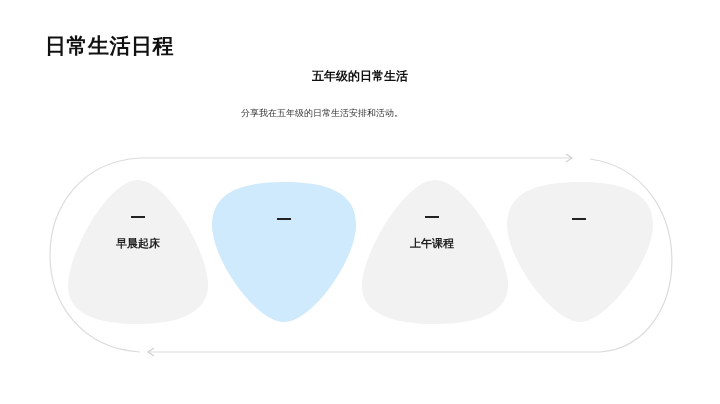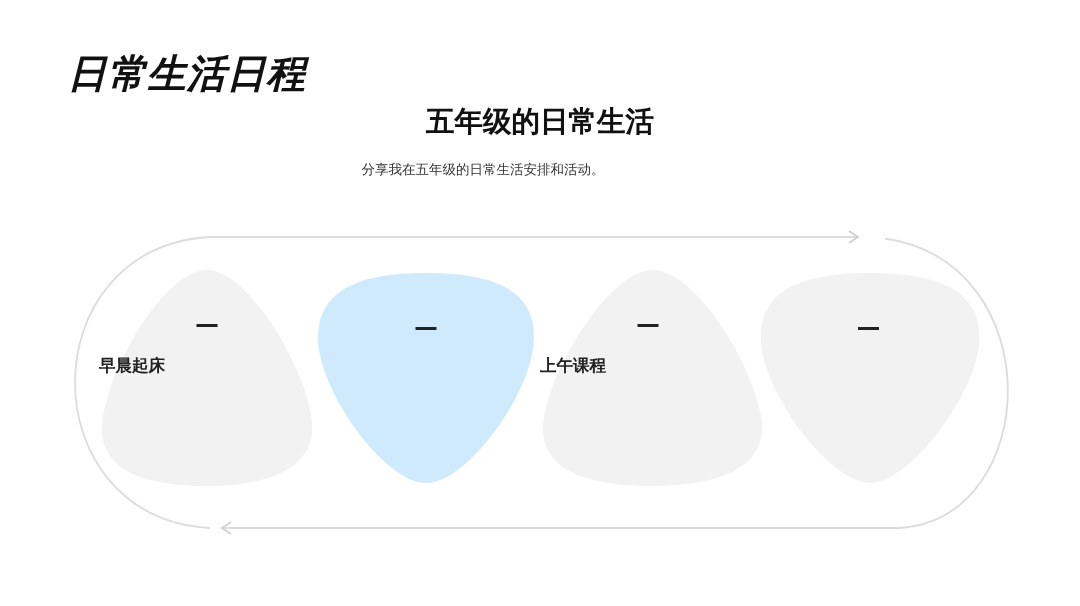--- a/index.html
+++ b/index.html
@@ -1,24 +1,24 @@
 <!DOCTYPE html>
 <html><head>
   <meta charset="utf-8">
   <style>
     html, body { margin: 0; padding: 0; background: #ffffff; }
     body { width: 720px; height: 404px; position: relative; overflow: hidden;
       font-family: "DejaVu Sans", "Liberation Sans", sans-serif; color: #111; }
-    .page-title { position: absolute; left: 45px; top: 32px; font-size: 26px; font-weight: bold; letter-spacing: 0.5px; font-style: italic; }
-    .subtitle { position: absolute; left: 0; width: 720px; top: 68px; text-align: center; font-size: 19px; font-weight: bold; }
+    .page-title { position: absolute; left: 45px; top: 32px; font-size: 21px; font-weight: bold; letter-spacing: 0.5px; }
+    .subtitle { position: absolute; left: 0; width: 720px; top: 68px; text-align: center; font-size: 12px; font-weight: bold; }
     .desc { position: absolute; left: 0; width: 644px; top: 107px; text-align: center; font-size: 9px; color: #333; }
     svg.track { position: absolute; left: 0; top: 0; }
     .blob { position: absolute; width: 144px; height: 150px; }
     .blob svg { position: absolute; left: 0; top: 0; }
-    .blob .content { position: absolute; left: 0; top: 0; width: 100%; height: 100%; text-align: left; }
+    .blob .content { position: absolute; left: 0; top: 0; width: 100%; height: 100%; text-align: center; }
     .dash { position: absolute; top: 38px; left: 50%; width: 14px; margin-left: -7px; height: 1.5px; background: #222; }
     .step-title { position: absolute; top: 58px; left: 0; width: 100%; font-size: 11px; font-weight: bold; color: #222; }
     .step-text { position: absolute; top: 82px; left: 14px; width: calc(100% - 28px); font-size: 8px; line-height: 14px; color: #333; }
   </style>
 </head>
 <body>
 
 <div class="page-title">日常生活日程</div>
 <div class="subtitle">五年级的日常生活</div>
 <div class="desc">分享我在五年级的日常生活安排和活动。</div>

